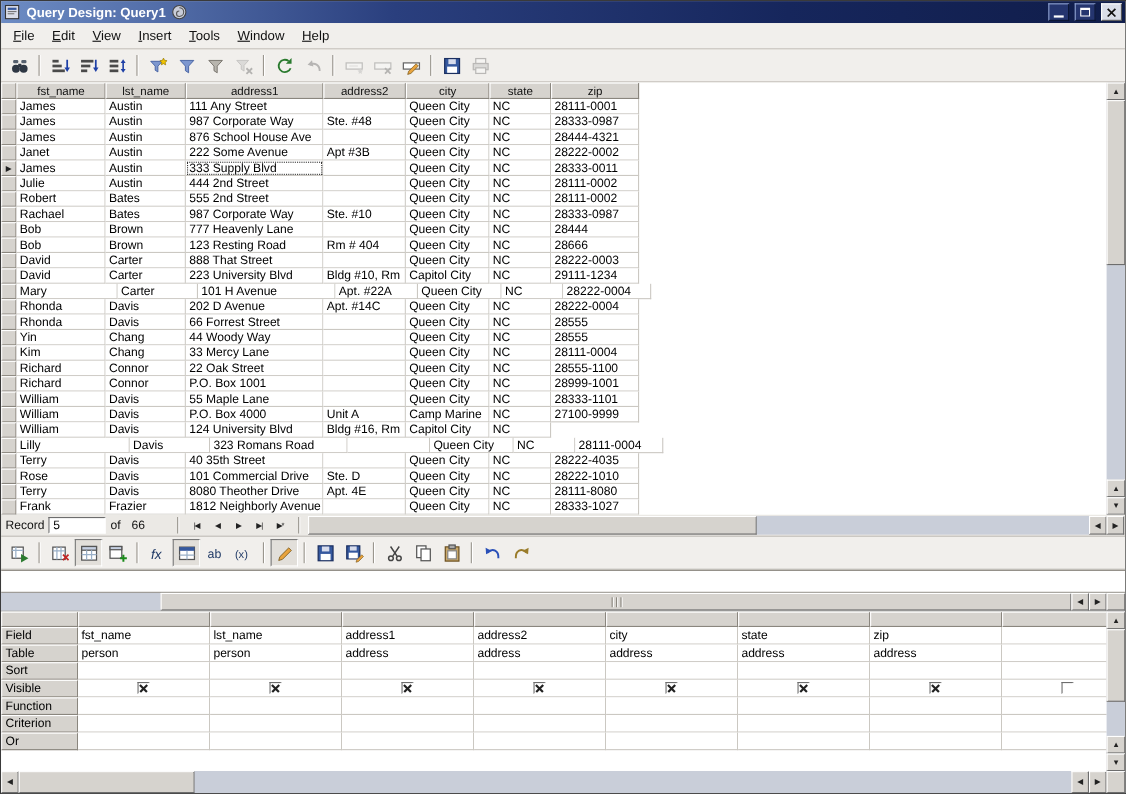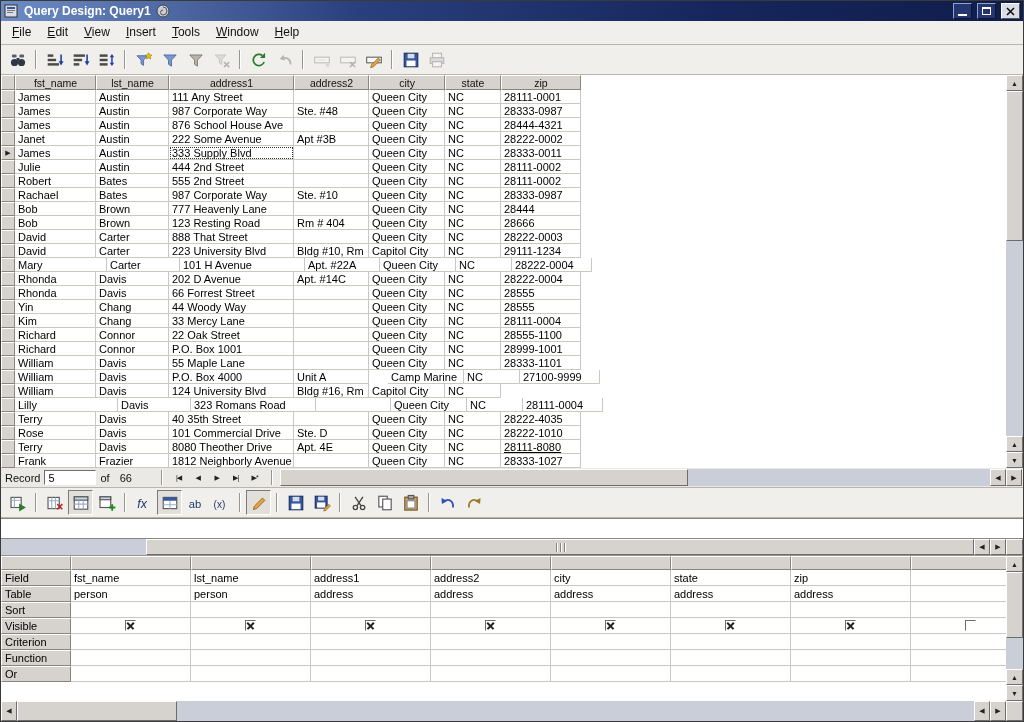--- a/index.html
+++ b/index.html
@@ -510,21 +510,21 @@
             <div class="cell" style="width: 76px;">Queen City</div>
             <div class="cell" style="width: 56px;">NC</div>
             <div class="cell" style="width: 80px;">28333-1101</div>
           </div>
           <div class="grid-row">
             <div class="rowsel"></div>
             <div class="cell" style="width: 81px;">William</div>
             <div class="cell" style="width: 73px;">Davis</div>
             <div class="cell" style="width: 125px;">P.O. Box 4000</div>
             <div class="cell" style="width: 75px;">Unit A</div>
-            <div class="cell" style="width: 76px; margin-left: 19px;">Camp Marine</div>
+            <div class="cell" style="width: 76px;">Camp Marine</div>
             <div class="cell" style="width: 56px;">NC</div>
             <div class="cell" style="width: 80px;">27100-9999</div>
           </div>
           <div class="grid-row">
             <div class="rowsel"></div>
             <div class="cell" style="width: 81px;">William</div>
             <div class="cell" style="width: 73px;">Davis</div>
             <div class="cell" style="width: 125px;">124 University Blvd</div>
             <div class="cell" style="width: 75px;">Bldg #16, Rm</div>
             <div class="cell" style="width: 76px;">Capitol City</div>
@@ -562,21 +562,21 @@
             <div class="cell" style="width: 80px;">28222-1010</div>
           </div>
           <div class="grid-row">
             <div class="rowsel"></div>
             <div class="cell" style="width: 81px;">Terry</div>
             <div class="cell" style="width: 73px;">Davis</div>
             <div class="cell" style="width: 125px;">8080 Theother Drive</div>
             <div class="cell" style="width: 75px;">Apt. 4E</div>
             <div class="cell" style="width: 76px;">Queen City</div>
             <div class="cell" style="width: 56px;">NC</div>
-            <div class="cell" style="width: 80px; text-decoration: underline;">28111-8080</div>
+            <div class="cell" style="width: 80px;">28111-8080</div>
           </div>
           <div class="grid-row">
             <div class="rowsel"></div>
             <div class="cell" style="width: 81px;">Frank</div>
             <div class="cell" style="width: 73px;">Frazier</div>
             <div class="cell" style="width: 125px;">1812 Neighborly Avenue</div>
             <div class="cell" style="width: 75px;"></div>
             <div class="cell" style="width: 76px;">Queen City</div>
             <div class="cell" style="width: 56px;">NC</div>
             <div class="cell" style="width: 80px;">28333-1027</div>
@@ -853,32 +853,32 @@
               <div class="checkbox checked"></div>
             </div>
             <div class="dg-cell center">
               <div class="checkbox checked"></div>
             </div>
             <div class="dg-cell center">
               <div class="checkbox"></div>
             </div>
           </div>
           <div class="dg-row">
+            <div class="dg-label">Function</div>
+            <div class="dg-cell"></div>
+            <div class="dg-cell"></div>
+            <div class="dg-cell"></div>
+            <div class="dg-cell"></div>
+            <div class="dg-cell"></div>
+            <div class="dg-cell"></div>
+            <div class="dg-cell"></div>
+            <div class="dg-cell"></div>
+          </div>
+          <div class="dg-row">
             <div class="dg-label">Criterion</div>
-            <div class="dg-cell"></div>
-            <div class="dg-cell"></div>
-            <div class="dg-cell"></div>
-            <div class="dg-cell"></div>
-            <div class="dg-cell"></div>
-            <div class="dg-cell"></div>
-            <div class="dg-cell"></div>
-            <div class="dg-cell"></div>
-          </div>
-          <div class="dg-row">
-            <div class="dg-label">Function</div>
             <div class="dg-cell"></div>
             <div class="dg-cell"></div>
             <div class="dg-cell"></div>
             <div class="dg-cell"></div>
             <div class="dg-cell"></div>
             <div class="dg-cell"></div>
             <div class="dg-cell"></div>
             <div class="dg-cell"></div>
           </div>
           <div class="dg-row">

